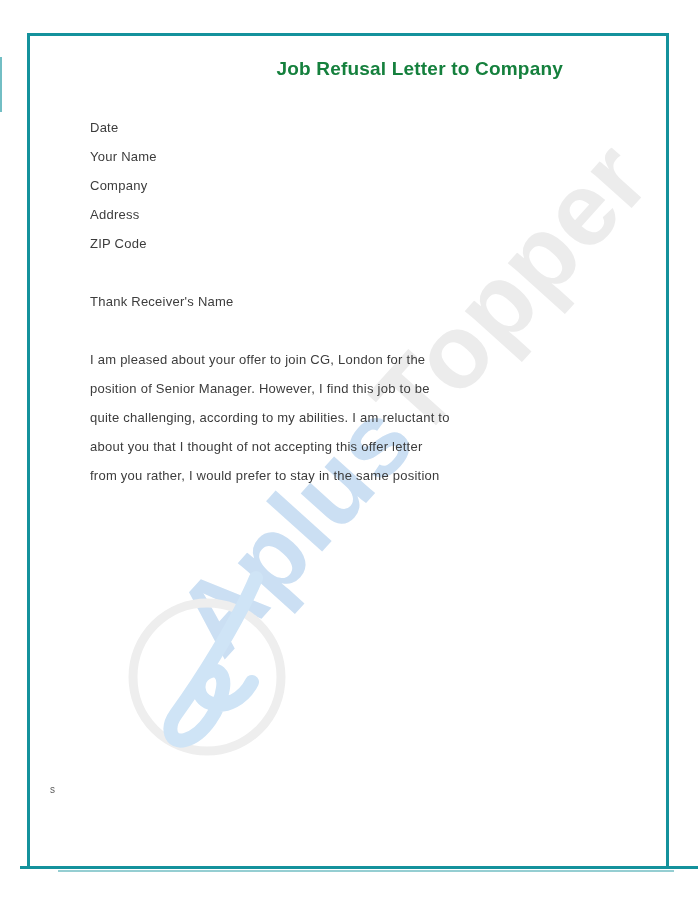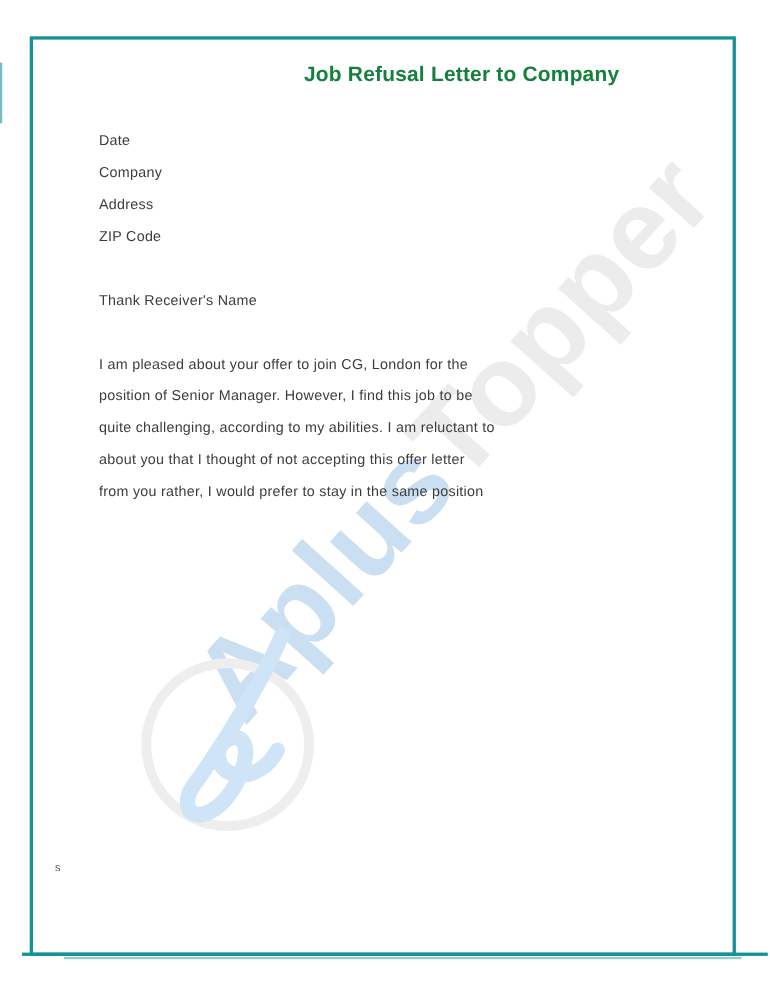--- a/index.html
+++ b/index.html
@@ -83,20 +83,21 @@
       <path d="M118 12 C 100 55, 62 115, 38 148 C 28 162, 32 178, 47 174 C 66 169, 82 143, 85 122 C 87 108, 79 100, 68 107 C 57 114, 58 132, 72 137 C 88 143, 106 132, 114 116" fill="none" stroke="#cfe4f6" stroke-width="14" stroke-linecap="round"></path>
     </svg>
   </div>
 
   <div class="content">
     <div class="doc-title">Job Refusal Letter to Company</div>
 
     <div class="letter">
       <div class="letter-block">
           <div>Date</div>
+          <div>Your Name</div>
           <div>Company</div>
           <div>Address</div>
           <div>ZIP Code</div>
         </div>
       <div class="letter-block">Thank Receiver's Name</div>
       <div class="letter-block">
           <div>I am pleased about your offer to join CG, London for the</div>
           <div>position of Senior Manager. However, I find this job to be</div>
           <div>quite challenging, according to my abilities. I am reluctant to</div>
           <div>about you that I thought of not accepting this offer letter</div>

